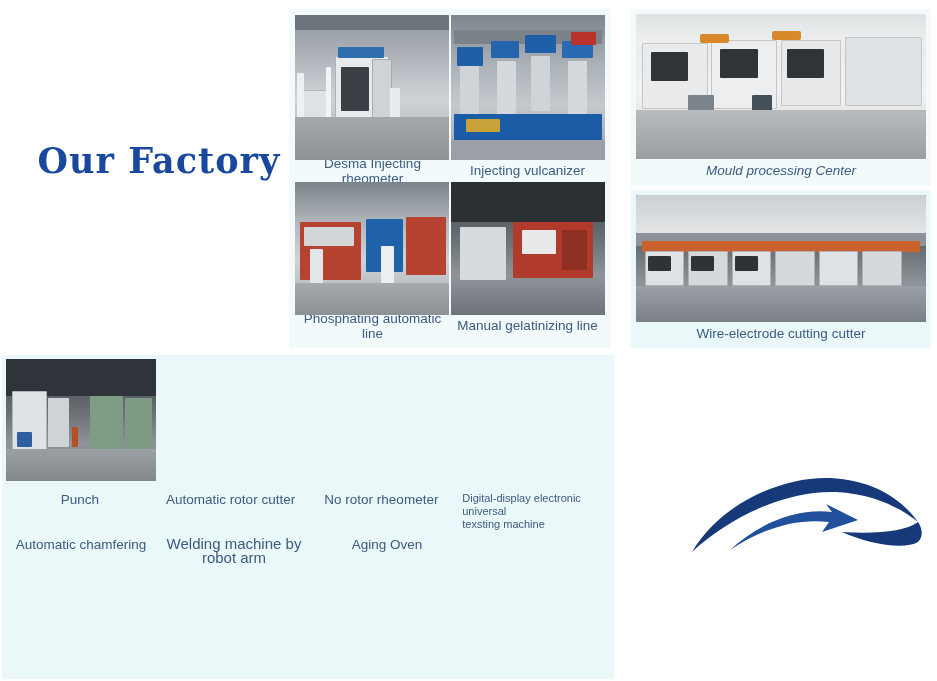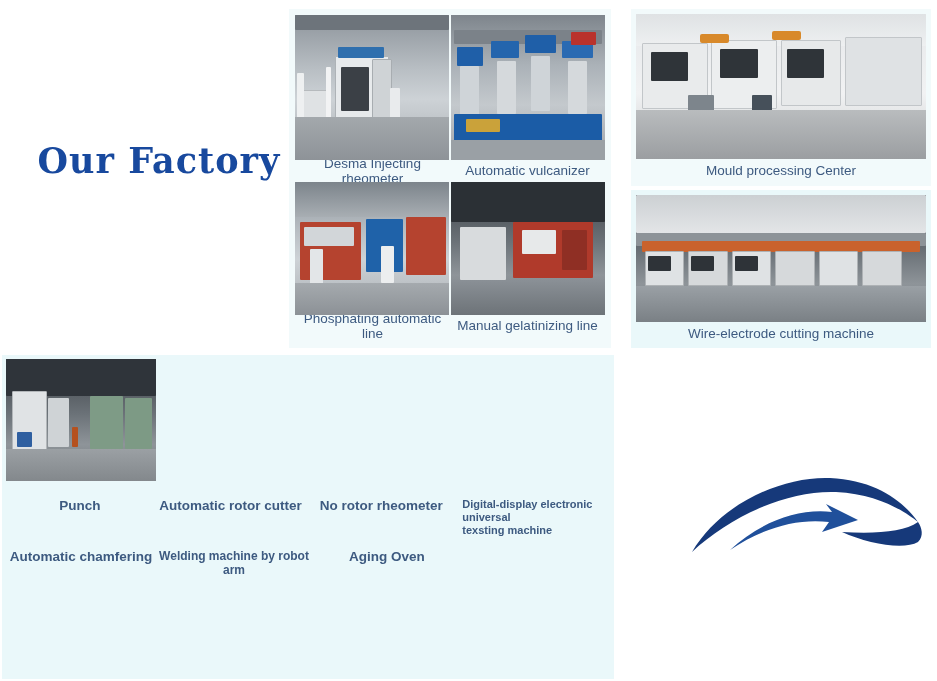--- a/index.html
+++ b/index.html
@@ -36,21 +36,21 @@
 
   
   .cap{
     color:#3d5a80;
     font-size:13.5px;
     line-height:15.5px;
     text-align:center;
     white-space:pre-line;
   }
   .cap.small{font-size:11px;line-height:13px;text-align:left;}
-  .cap.smallc{font-size:12px;line-height:14px;}
+  .cap.smallc{font-size:15px;line-height:14px;}
 
   
   .photo{
     position:relative;overflow:hidden;
     background:#9aa3ab;
   }
   .photo .floor{position:absolute;left:0;bottom:0;right:0;height:30%;}
   .photo .mach{position:absolute;border-radius:1px;}
 
   
@@ -62,21 +62,21 @@
   
   #vulc-row1{display:flex;gap:2px;height:145px;}
   #vulc-row2{display:flex;gap:2px;height:133px;}
   .vulc-caps{display:flex;height:22px;align-items:center;}
   .vulc-caps > div{flex:1;}
 
   
   .bcell{width:150px;}
   .brow{display:flex;gap:3px;}
   .bimg{height:122px;width:150px;}
-  .bcap{height:34px;display:flex;align-items:flex-start;justify-content:center;padding-top:17px;font-weight:bold;}
+  .bcap{height:34px;display:flex;align-items:flex-start;justify-content:center;padding-top:11px;}
 
   
   #brand-logo{
     position:absolute;left:690px;top:470px;width:236px;height:100px;
   }
   #brand-wordmark{
     position:absolute;left:683px;top:518px;
     width:250px;
     font-size:33px;font-weight:bold;font-style:italic;
     color:#1b4fa0;letter-spacing:0.5px;
@@ -118,21 +118,21 @@
         <div class="mach" style="left:76%;top:32%;width:12%;height:36%;background:#d5d9dc;"></div>
         <div class="mach" style="left:2%;top:68%;width:96%;height:20%;background:#1b5ca6;"></div>
         <div class="mach" style="left:10%;top:72%;width:22%;height:9%;background:#caa23a;"></div>
         <div class="mach" style="left:78%;top:12%;width:16%;height:9%;background:#b9322c;"></div>
         <div class="floor" style="height:14%;background:#9aa0a5;"></div>
       </div>
     </div>
 
     <div class="vulc-caps">
       <div class="cap">Desma Injecting rheometer</div>
-      <div class="cap">Automatic vulcanizer</div>
+      <div class="cap">Injecting vulcanizer</div>
     </div>
 
     <div id="vulc-row2">
       <div class="photo hall" style="flex:1;">
         <div class="mach" style="left:0;top:0;width:100%;height:26%;background:linear-gradient(180deg,#7c848b,#a8aeb3);"></div>
         <div class="mach" style="left:3%;top:30%;width:40%;height:44%;background:#b5432f;"></div>
         <div class="mach" style="left:6%;top:34%;width:32%;height:14%;background:#d2d6d9;"></div>
         <div class="mach" style="left:46%;top:28%;width:24%;height:40%;background:#1f62a9;"></div>
         <div class="mach" style="left:72%;top:26%;width:26%;height:44%;background:#b5432f;"></div>
         <div class="mach" style="left:10%;top:50%;width:8%;height:28%;background:#e3e6e8;"></div>
@@ -166,40 +166,40 @@
       <div class="mach" style="left:72%;top:16%;width:26%;height:46%;background:#dfe2e4;border:1px solid #c2c6c9;"></div>
       <div class="mach" style="left:5%;top:26%;width:13%;height:20%;background:#2f3439;"></div>
       <div class="mach" style="left:29%;top:24%;width:13%;height:20%;background:#2f3439;"></div>
       <div class="mach" style="left:52%;top:24%;width:13%;height:20%;background:#2f3439;"></div>
       <div class="mach" style="left:22%;top:14%;width:10%;height:6%;background:#d8892a;border-radius:2px;"></div>
       <div class="mach" style="left:47%;top:12%;width:10%;height:6%;background:#d8892a;border-radius:2px;"></div>
       <div class="mach" style="left:18%;top:56%;width:9%;height:14%;background:#7d858c;"></div>
       <div class="mach" style="left:40%;top:56%;width:7%;height:16%;background:#46505a;"></div>
       <div class="floor" style="height:34%;background:linear-gradient(180deg,#b9bcbe,#9b9ea1);"></div>
     </div>
-    <div class="cap" style="height:24px;line-height:24px;">Mould processing Center</div>
+    <div class="cap" style="height:24px;line-height:24px;font-style:italic;">Mould processing Center</div>
   </div>
 
   <div class="panel" id="panel-wire">
     <div class="photo darkhall" style="width:290px;height:127px;">
       <div class="mach" style="left:0;top:0;width:100%;height:30%;background:linear-gradient(180deg,#ccd0d3,#e3e5e7);"></div>
       <div class="mach" style="left:0;top:30%;width:100%;height:10%;background:#8d9398;"></div>
       <div class="mach" style="left:2%;top:36%;width:96%;height:9%;background:#c9622c;"></div>
       <div class="mach" style="left:3%;top:44%;width:13%;height:26%;background:#dfe2e4;border:1px solid #aeb2b5;"></div>
       <div class="mach" style="left:18%;top:44%;width:13%;height:26%;background:#d6d9db;border:1px solid #aeb2b5;"></div>
       <div class="mach" style="left:33%;top:44%;width:13%;height:26%;background:#dfe2e4;border:1px solid #aeb2b5;"></div>
       <div class="mach" style="left:48%;top:44%;width:13%;height:26%;background:#d6d9db;border:1px solid #aeb2b5;"></div>
       <div class="mach" style="left:63%;top:44%;width:13%;height:26%;background:#dfe2e4;border:1px solid #aeb2b5;"></div>
       <div class="mach" style="left:78%;top:44%;width:13%;height:26%;background:#d6d9db;border:1px solid #aeb2b5;"></div>
       <div class="mach" style="left:4%;top:48%;width:8%;height:12%;background:#2e3338;"></div>
       <div class="mach" style="left:19%;top:48%;width:8%;height:12%;background:#2e3338;"></div>
       <div class="mach" style="left:34%;top:48%;width:8%;height:12%;background:#2e3338;"></div>
       <div class="floor" style="height:28%;background:linear-gradient(180deg,#9aa0a5,#7a8085);"></div>
     </div>
-    <div class="cap" style="height:24px;line-height:24px;">Wire-electrode cutting machine</div>
+    <div class="cap" style="height:24px;line-height:24px;">Wire-electrode cutting cutter</div>
   </div>
 
   <div class="panel" id="panel-bottom">
 
     <div class="brow">
       <div class="bcell">
         <div class="photo bimg darkhall">
           <div class="mach" style="left:0;top:0;width:100%;height:30%;background:#2f343a;"></div>
           <div class="mach" style="left:4%;top:26%;width:22%;height:48%;background:#e0e3e5;border:1px solid #b2b6b9;"></div>
           <div class="mach" style="left:28%;top:32%;width:14%;height:40%;background:#cfd3d6;"></div>

